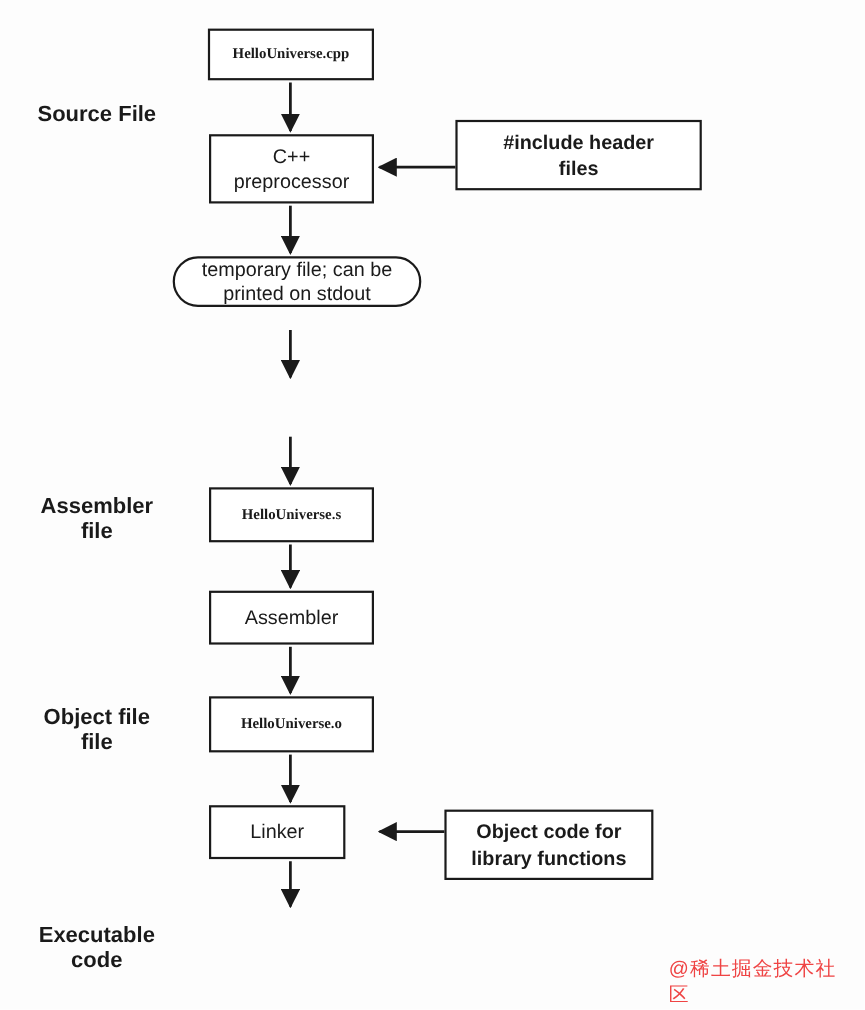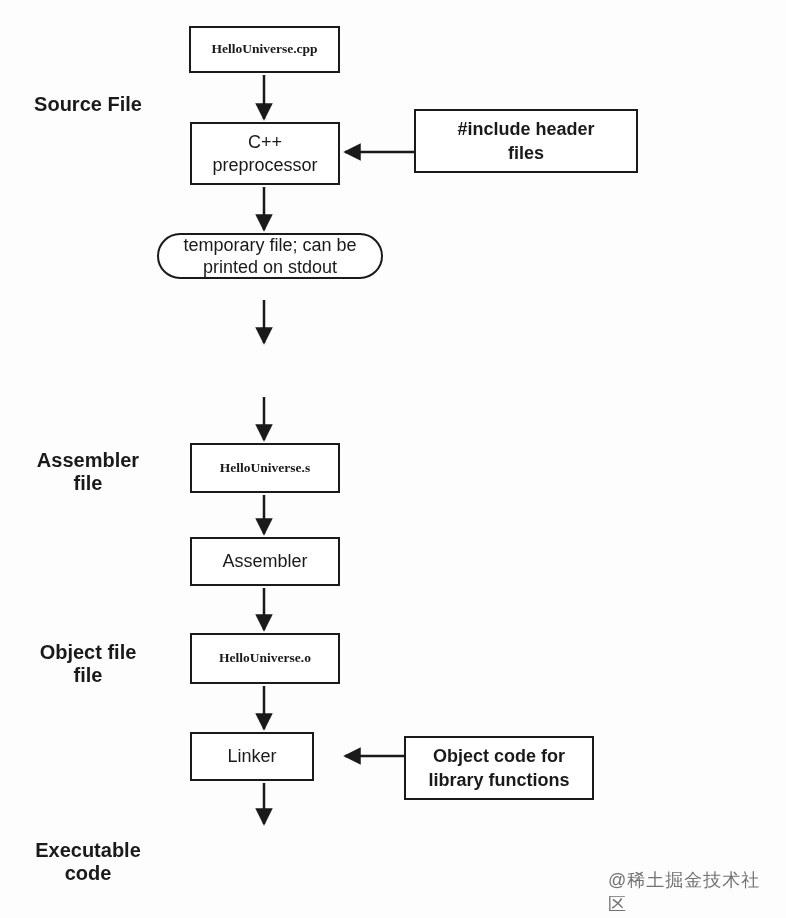--- a/index.html
+++ b/index.html
@@ -48,21 +48,21 @@
     width: 786px; height: 918px;
     pointer-events: none;
   }
   .arrows line { stroke: #1a1a1a; stroke-width: 2.5; }
   .watermark {
     position: absolute;
     left: 608px;
     top: 868px;
     width: 170px;
     font-size: 18px;
-    color: #737373;
+    color: #ef4444;
     letter-spacing: 1px;
   }
 </style>
 </head>
 <body>
 
 <div class="canvas">
 
   <div class="stage-label" style="top:93px;">Source File</div>
   <div class="stage-label" style="top:449px;">Assembler

